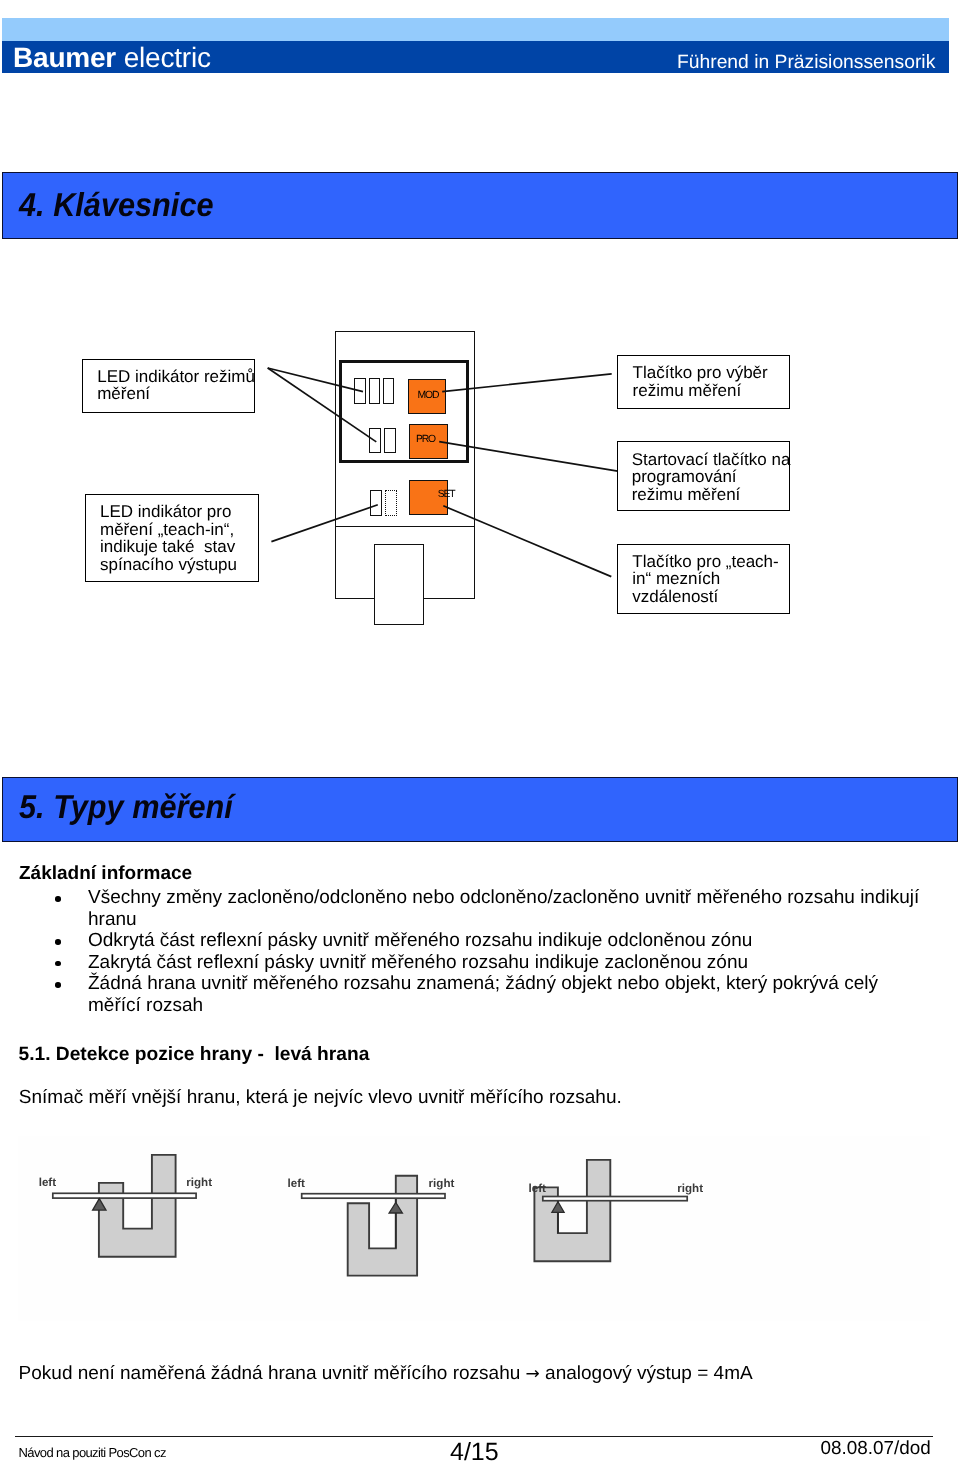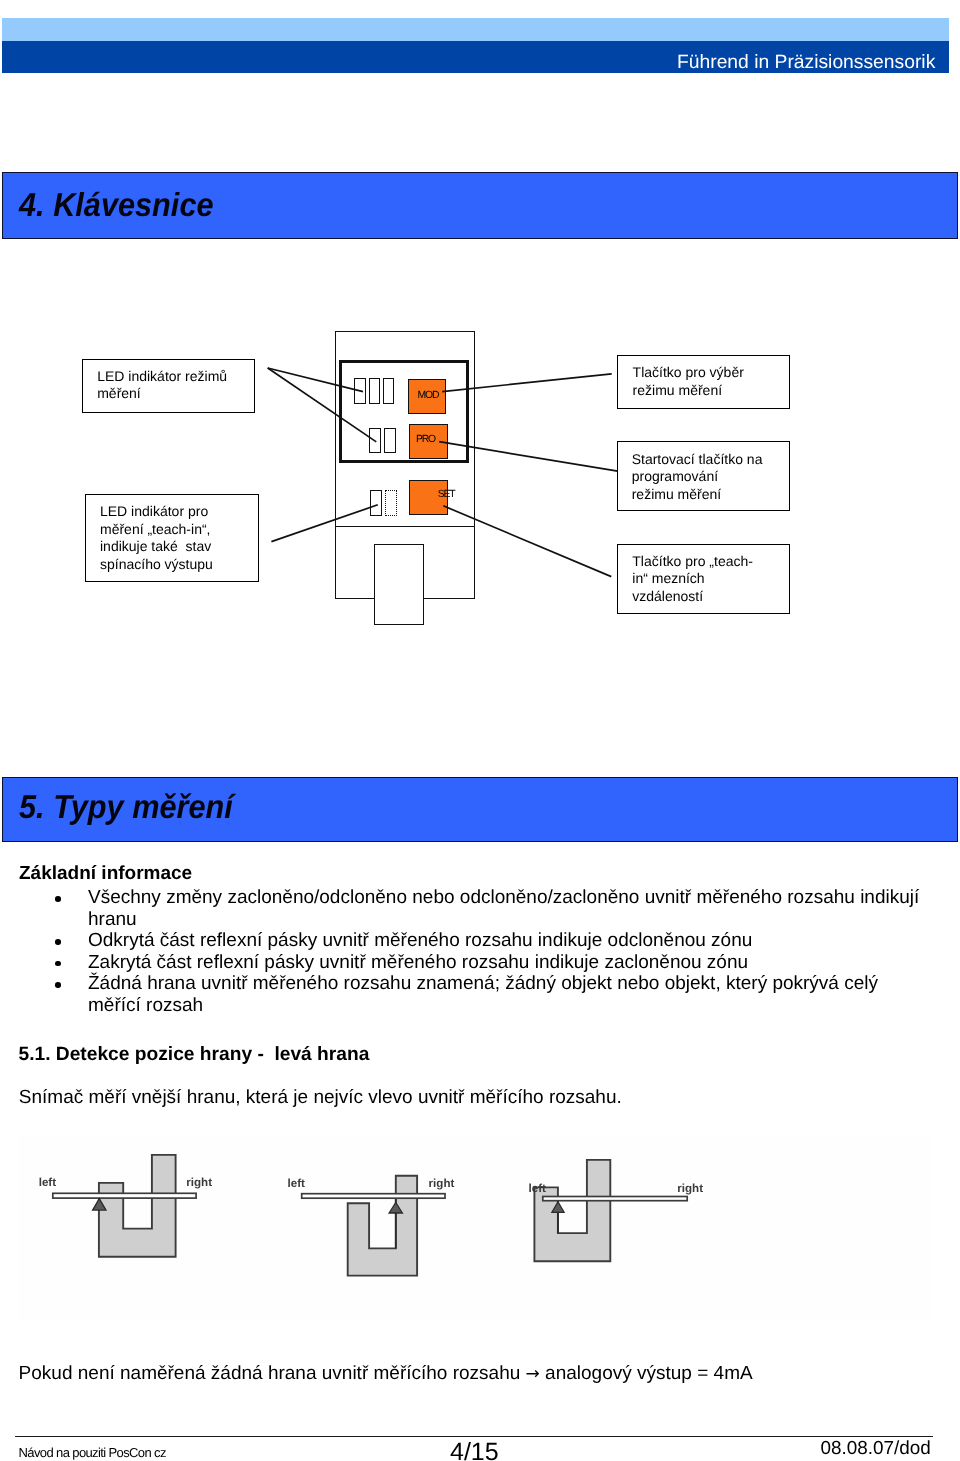--- a/index.html
+++ b/index.html
@@ -24,21 +24,21 @@
   #logo-electric{ font-weight:normal; }
   #tagline      { position:absolute; left:675px; top:33.5px; font-size:19.3px; color:#fff; white-space:nowrap; }
 
   
   .banner { background:#3064fd; border:1.6px solid #0b1030; }
   .banner-title { position:absolute; font-style:italic; font-weight:bold; color:#050510;
                   transform:scaleX(0.925); transform-origin:left center; white-space:nowrap; }
 
   
   .tbox { border:1.7px solid #000; background:#fff; box-sizing:border-box; }
-  .tbox-text { position:absolute; font-size:14px; line-height:17.6px; white-space:pre; }
+  .tbox-text { position:absolute; font-size:17px; line-height:17.6px; white-space:pre; }
 
   
   .rect { border:1.6px solid #111; box-sizing:border-box; background:#fff; }
   .rect-thick { border:3px solid #111; box-sizing:border-box; background:#fff; }
   .btn { border:1.6px solid #111; box-sizing:border-box; background:#f97316;
          display:flex; align-items:center; justify-content:center; font-size:10.4px; }
   .btn > span { display:inline-block; letter-spacing:-1.15px; margin-right:-1.15px; }
 
   
   .btext { font-size:19px; line-height:21.6px; }
@@ -108,20 +108,21 @@
   #footer-left   { left:18.6px; top:1444.5px; font-size:13px; letter-spacing:-0.62px; }
   #footer-center { left:450px;  top:1438px; font-size:25px; }
   #footer-right  { left:820.5px; top:1438px; font-size:18.9px; }
 </style>
 </head>
 <body>
 
 <div class="abs" id="header-band">
   <div id="header-light"></div>
   <div id="header-dark"></div>
+  <div id="logo-baumer"><span>Baumer</span><span id="logo-electric"> electric</span></div>
   <div id="tagline">Führend in Präzisionssensorik</div>
 </div>
 
 <div class="abs banner" id="banner4"></div>
 <div class="abs banner-title" id="banner4-title">4. Klávesnice</div>
 
 <div class="abs" id="keypad-figure">
 
   <div class="abs rect" id="dev-outer"></div>
   <div class="abs rect-thick" id="dev-panel"></div>

